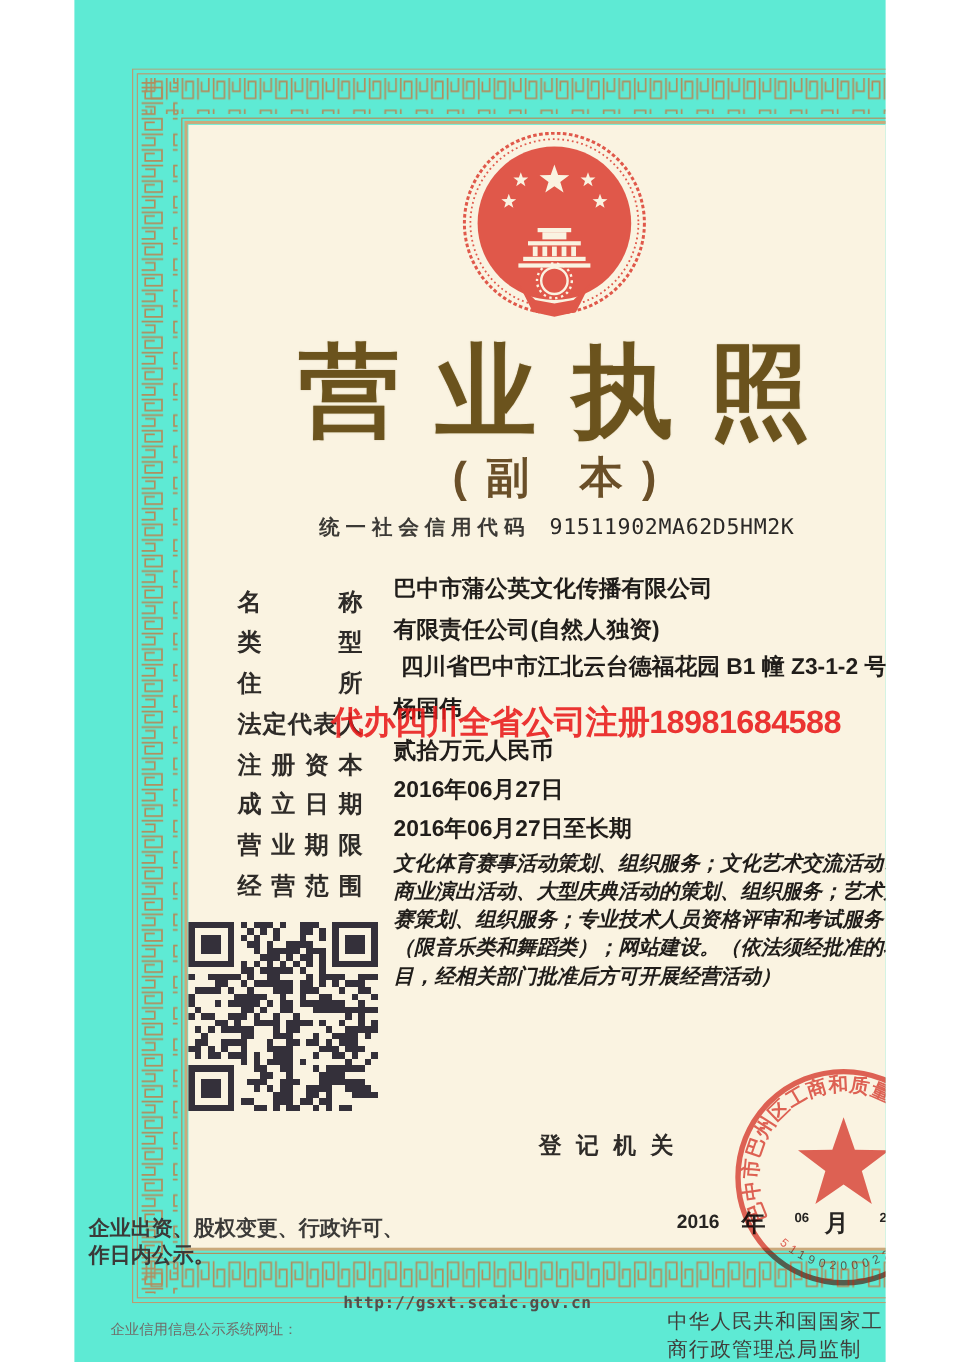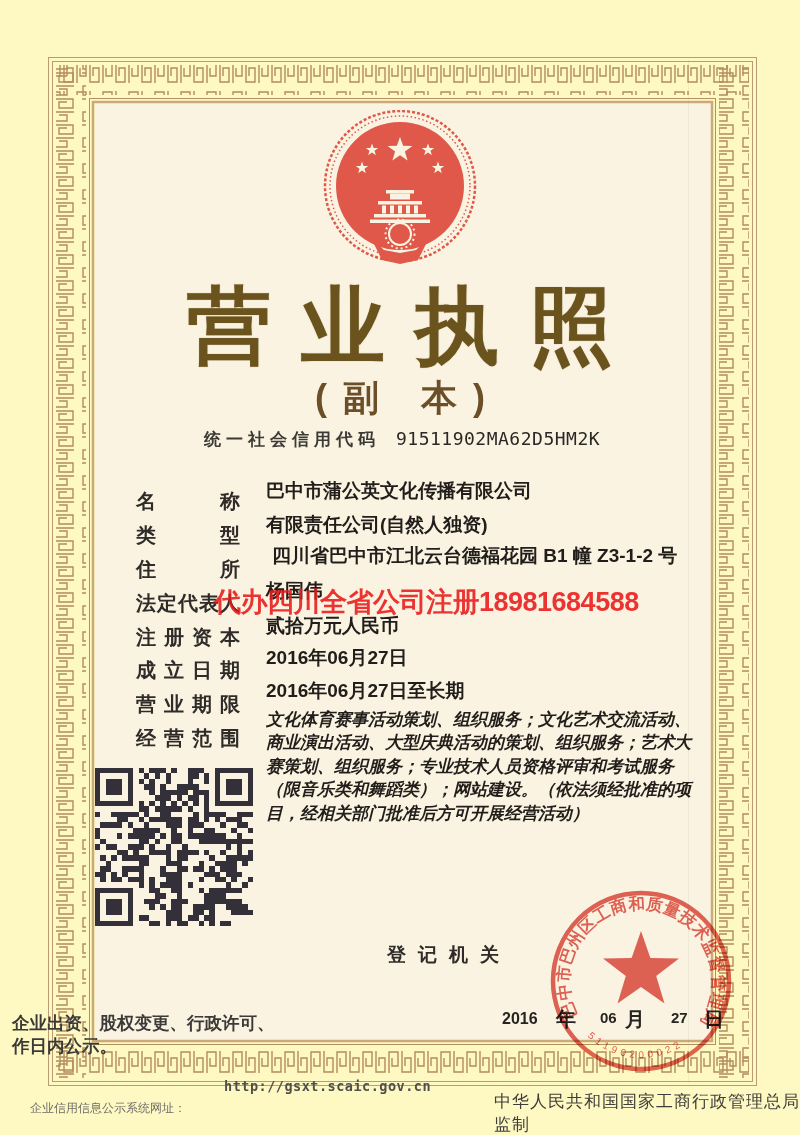--- a/index.html
+++ b/index.html
@@ -1,17 +1,17 @@
 <!DOCTYPE html>
 <html><head>
 <meta charset="utf-8">
 <style>
   * { margin:0; padding:0; box-sizing:border-box; }
   body { background:#ffffff; font-family:"Liberation Sans", sans-serif; }
-  .page { position:relative; width:800px; height:1135px; background:#fef9c3; overflow:hidden; margin:0 auto; }
+  .page { position:relative; width:676px; height:1135px; background:#5eead4; overflow:hidden; margin:0 auto; }
   .paper { position:absolute; left:95px; top:104px; width:616px; height:936px; background:#faf3e1; z-index:1; }
   .border-svg { position:absolute; left:48px; top:57px; z-index:2; }
   .crease { position:absolute; left:688px; top:60px; width:1px; height:1022px; background:rgba(120,108,86,0.08); z-index:3; }
 
   .emblem { position:absolute; left:320px; top:110px; z-index:10; }
 
   .title { position:absolute; left:0; top:270px; width:800px; text-align:center;
            font-size:84px; font-weight:bold; color:#6b531d; letter-spacing:30px; padding-left:30px;
            text-shadow:0 0 1px rgba(107,83,29,.5); z-index:10; }
   .subtitle { position:absolute; left:0; top:374px; width:800px; text-align:center;
@@ -28,21 +28,21 @@
   .watermark { position:absolute; left:214px; top:584px; font-size:27px; font-weight:700;
                color:rgba(232,25,25,0.88); white-space:nowrap; letter-spacing:-0.5px; z-index:30; }
 
   .registry { position:absolute; left:387px; top:942px; width:112px; font-size:19px; font-weight:bold; color:#2e2b28; z-index:10; }
 
   .qr { position:absolute; left:95px; top:768px; width:158px; height:158px; z-index:5; }
 
   .stamp { position:absolute; left:546px; top:886px; z-index:25; mix-blend-mode:multiply; pointer-events:none; }
 
   .date-part { position:absolute; font-weight:bold; color:#262422; z-index:10; }
-  .d-num { font-size:15px; }
+  .d-num { font-size:11px; }
   .d-year { font-size:16px; }
   .d-unit { font-size:20px; }
 
   .notice { position:absolute; left:12px; top:1012px; width:292px; font-size:17.5px; font-weight:600;
             color:#3b3a38; line-height:23.2px; z-index:40; }
   .notice-footer { position:absolute; left:30px; top:1100px; font-size:12px; color:#6f6d69; z-index:40; }
   .url { position:absolute; left:224px; top:1078px; font-size:13.5px; font-weight:bold;
          font-family:"DejaVu Sans Mono", monospace; color:#514f4b; letter-spacing:0.5px; z-index:40; }
   .footer-right { position:absolute; left:494px; top:1090px; font-size:17px; color:#403e3a; letter-spacing:1px; z-index:40; }
 

